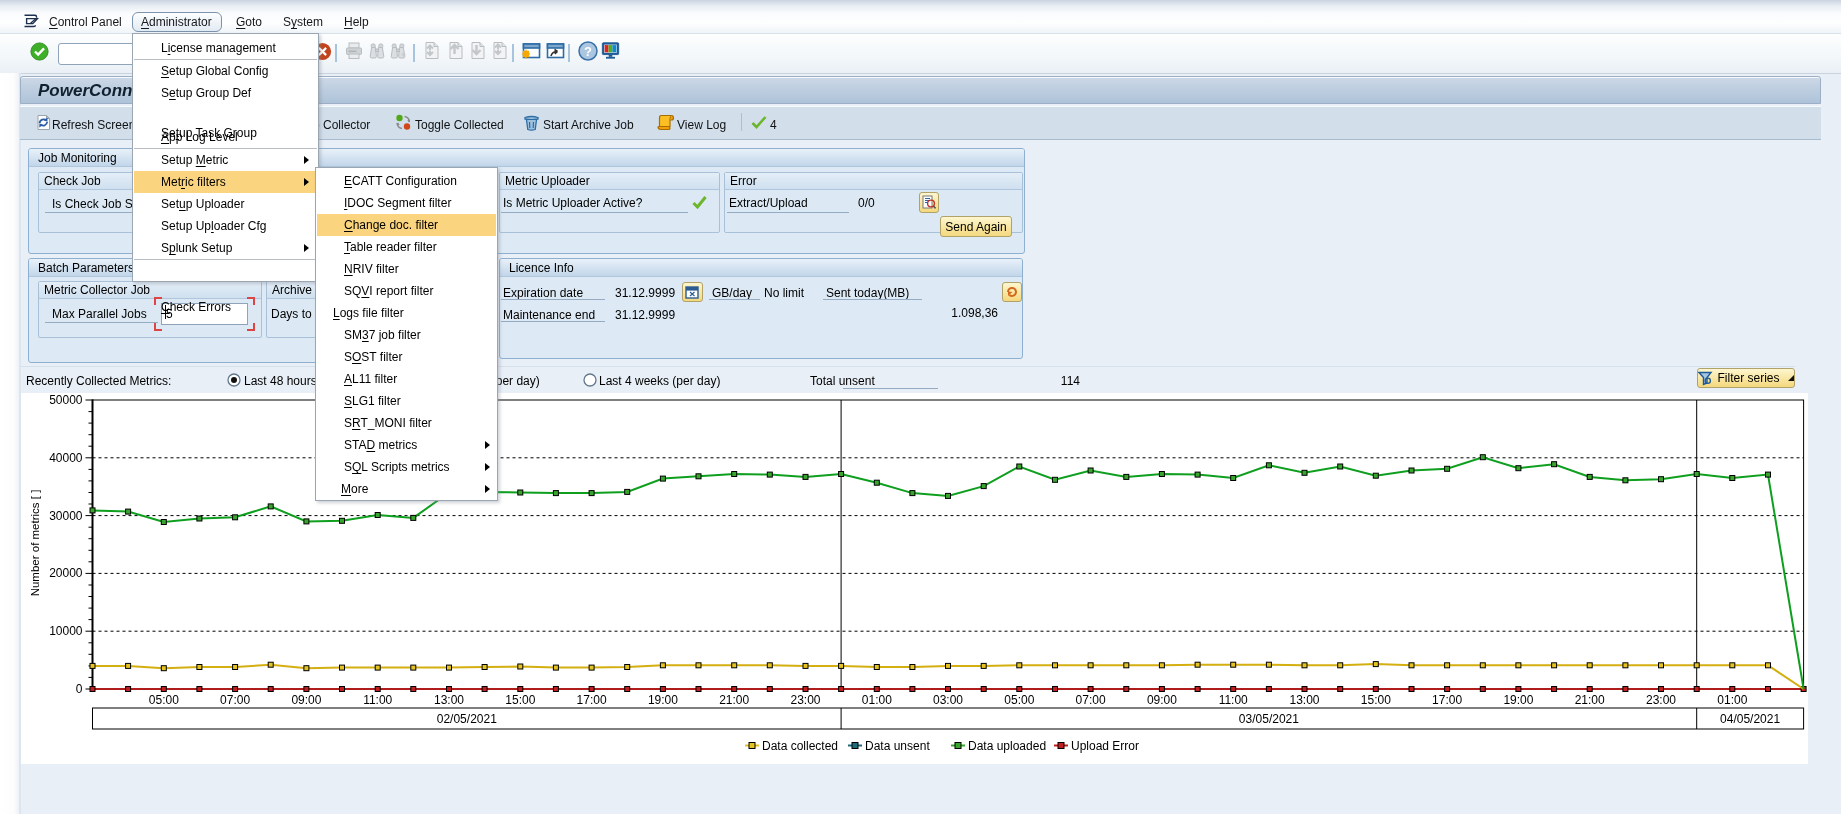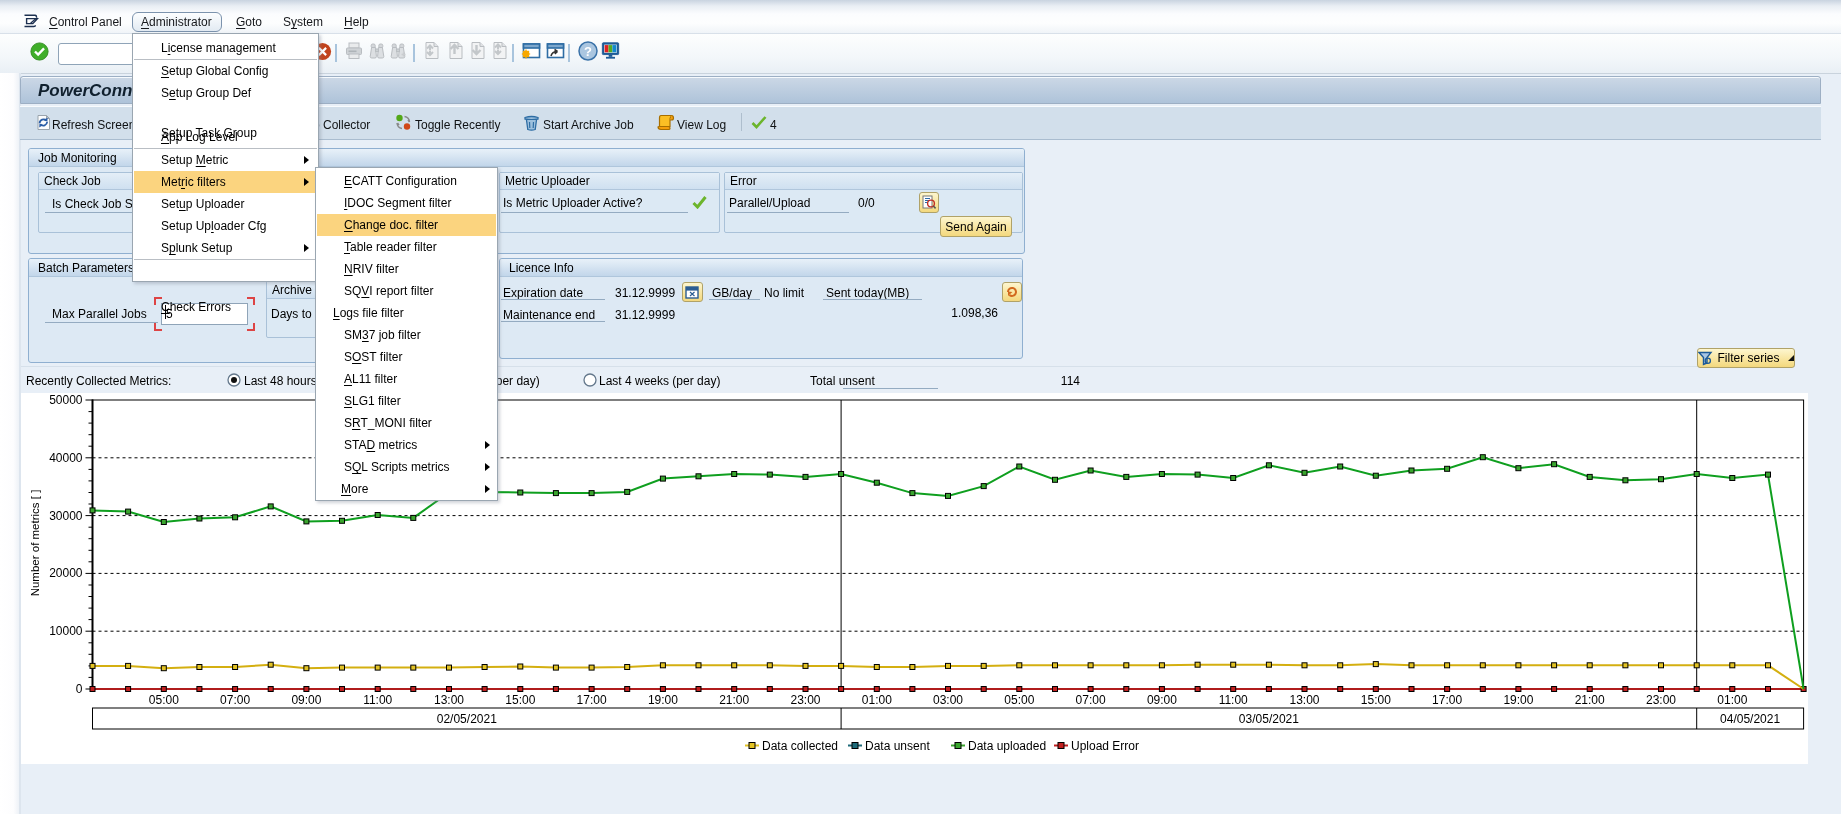--- a/index.html
+++ b/index.html
@@ -164,21 +164,21 @@
  <path d="M4.2 13.4 L4.5 9.4 L8.2 10.9 Z" fill="#2b5ea7"></path>
 </svg>
     <div class="atbtxt" style="left:52px;">Refresh Screen</div>
     <div class="atbtxt" style="left:295px;">Stop Collector</div>
     <svg class="ab" style="left:395px;top:114px" width="17" height="17" viewBox="0 0 17 17">
  <circle cx="4.5" cy="4" r="3.2" fill="#52a818"></circle>
  <circle cx="12" cy="12.5" r="3.2" fill="#d04818"></circle>
  <path d="M9.5 2.5 a6 6 0 0 1 5 5.5 M7 14.5 a6 6 0 0 1 -5 -5.5" fill="none" stroke="#888" stroke-width="1.4"></path>
  <path d="M14.5 8 L13 5.8 M2.5 9 L4 11.2" stroke="#888" stroke-width="1.4"></path>
 </svg>
-    <div class="atbtxt" style="left:415px;">Toggle Recently</div>
+    <div class="atbtxt" style="left:415px;">Toggle Collected</div>
     <svg class="ab" style="left:523px;top:113px" width="17" height="18" viewBox="0 0 17 18">
  <path d="M2 4.5 Q8.5 2.5 15 4.5 L15 6 Q8.5 7.5 2 6 Z" fill="#9dc0dd" stroke="#2e6da4" stroke-width="1.3"></path>
  <path d="M3.5 7 L4.8 16.5 Q8.5 17.8 12.2 16.5 L13.5 7" fill="#9dc0dd" stroke="#2e6da4" stroke-width="1.3"></path>
  <path d="M6.5 9 L6.8 15 M10.5 9 L10.2 15" stroke="#2e6da4" stroke-width="1.2"></path>
 </svg>
     <div class="atbtxt" style="left:543px;">Start Archive Job</div>
     <svg class="ab" style="left:656px;top:113px" width="20" height="18" viewBox="0 0 20 18">
  <path d="M5 2.5 L15.5 2.5 Q14 4.5 14 7 L14 13.5 L3.5 13.5 L3.5 5 Q3.5 2.5 5 2.5 Z" fill="#fbbf24" stroke="#a86f00" stroke-width="1.2"></path>
  <path d="M15.5 2.5 Q17.5 2.5 17.5 5 Q17.5 7 15.8 7 L14 7" fill="#f59e0b" stroke="#a86f00" stroke-width="1.2"></path>
  <path d="M3.5 13.5 L12 13.5 Q14 13.5 14 15.5 Q14 16.5 12.5 16.5 L5 16.5 Q2 16.5 2 13.8 Q2 13.5 3.5 13.5 Z" fill="#f59e0b" stroke="#a86f00" stroke-width="1.2"></path>
@@ -202,35 +202,38 @@
     <div class="subhead">Metric Uploader</div>
   </div>
   <div class="lbl" style="left:503px;top:194px;">Is Metric Uploader Active?</div>
   <div class="uline" style="left:501px;top:212px;width:187px;"></div>
   <svg class="ab" style="left:692px;top:195px" width="15" height="14" viewBox="0 0 15 14">
     <path d="M1.5 8 L5.5 12 L13.5 2" stroke="#6cb52c" stroke-width="3" fill="none"></path>
   </svg>
   <div class="sub" style="left:724px;top:172px;width:299px;height:61px;">
     <div class="subhead">Error</div>
   </div>
-  <div class="lbl" style="left:729px;top:194px;">Parallel/Upload</div>
+  <div class="lbl" style="left:729px;top:194px;">Extract/Upload</div>
   <div class="uline" style="left:727px;top:212px;width:122px;"></div>
   <div class="lbl" style="left:858px;top:194px;">0/0</div>
   <div class="ybtn" style="left:919px;top:192px;width:20px;height:21px;">
     <svg width="15" height="15" viewBox="0 0 15 15">
       <rect x="1" y="1" width="9" height="12" fill="#fff" stroke="#777"></rect>
       <path d="M3 3.5h5M3 5.5h5M3 7.5h3" stroke="#2b6aa8" stroke-width="1"></path>
       <circle cx="9" cy="8.5" r="3.4" fill="none" stroke="#c03028" stroke-width="1.4"></circle>
       <path d="M11.3 11 L13.6 13.4" stroke="#555" stroke-width="1.6"></path>
     </svg>
   </div>
   <div class="ybtn" style="left:940px;top:192px;width:72px;height:21px;margin-top:24px;">Send Again</div>
 
   <div class="grp" style="left:28px;top:258px;width:462px;height:105px;">
     <div class="grphead">Batch Parameters</div>
+  </div>
+  <div class="sub" style="left:38px;top:281px;width:224px;height:57px;">
+    <div class="subhead">Metric Collector Job</div>
   </div>
   <div class="lbl" style="left:52px;top:305px;">Max Parallel Jobs</div>
   <div class="uline" style="left:45px;top:322px;width:113px;"></div>
   <div class="ab" style="left:161px;top:303px;width:87px;height:22px;background:#fff;border:1px solid #8fa4b8;box-sizing:border-box;"></div>
   <div class="lbl" style="left:166px;top:305px;">5</div>
   <div class="ab" style="left:165px;top:305px;width:1px;height:14px;background:#000;"></div>
   <svg class="ab" style="left:154px;top:297px" width="101" height="34" viewBox="0 0 101 34">
     <path d="M1 8 L1 1 L8 1 M93 1 L100 1 L100 8 M100 26 L100 33 L93 33 M8 33 L1 33 L1 26" stroke="#d44" stroke-width="2" fill="none"></path>
   </svg>
   <div class="sub" style="left:266px;top:281px;width:214px;height:57px;">
@@ -278,21 +281,21 @@
  <circle cx="7" cy="7" r="6" fill="#fff" stroke="#64788c" stroke-width="1.3"></circle>
     </svg>
     <div class="lbl" style="left:427px;top:372px;">Last 7 days (per day)</div>
     <svg class="ab" style="left:583px;top:373px" width="14" height="14" viewBox="0 0 14 14">
  <circle cx="7" cy="7" r="6" fill="#fff" stroke="#64788c" stroke-width="1.3"></circle>
     </svg>
     <div class="lbl" style="left:599px;top:372px;">Last 4 weeks (per day)</div>
     <div class="lbl" style="left:810px;top:372px;">Total unsent</div>
     <div class="uline" style="left:843px;top:388px;width:95px;"></div>
     <div class="lbl" style="left:1032px;top:372px;width:48px;justify-content:flex-end;">114</div>
-    <div class="ybtn" style="left:1697px;top:348px;width:98px;height:20px;">
+    <div class="ybtn" style="left:1697px;top:368px;width:98px;height:20px;">
  <svg width="15" height="15" viewBox="0 0 15 15" style="margin-right:4px">
   <path d="M1 1.5 H13 L9 6.5 L9 12 L5.5 13.5 L5.5 6.5 Z" fill="#a8c6e4" stroke="#1d5a96" stroke-width="1.4"></path>
   <circle cx="9.8" cy="9.8" r="2.6" fill="none" stroke="#1d5a96" stroke-width="1.3"></circle>
  </svg>Filter series
  <svg width="6" height="6" viewBox="0 0 8 8" style="margin-left:8px">
         <path d="M8 0 L8 8 L0 8 Z" fill="#111"></path>
       </svg>
 </div>
 
   <div class="ab" style="left:21px;top:393px;width:1787px;height:371px;background:#fff;"></div>

